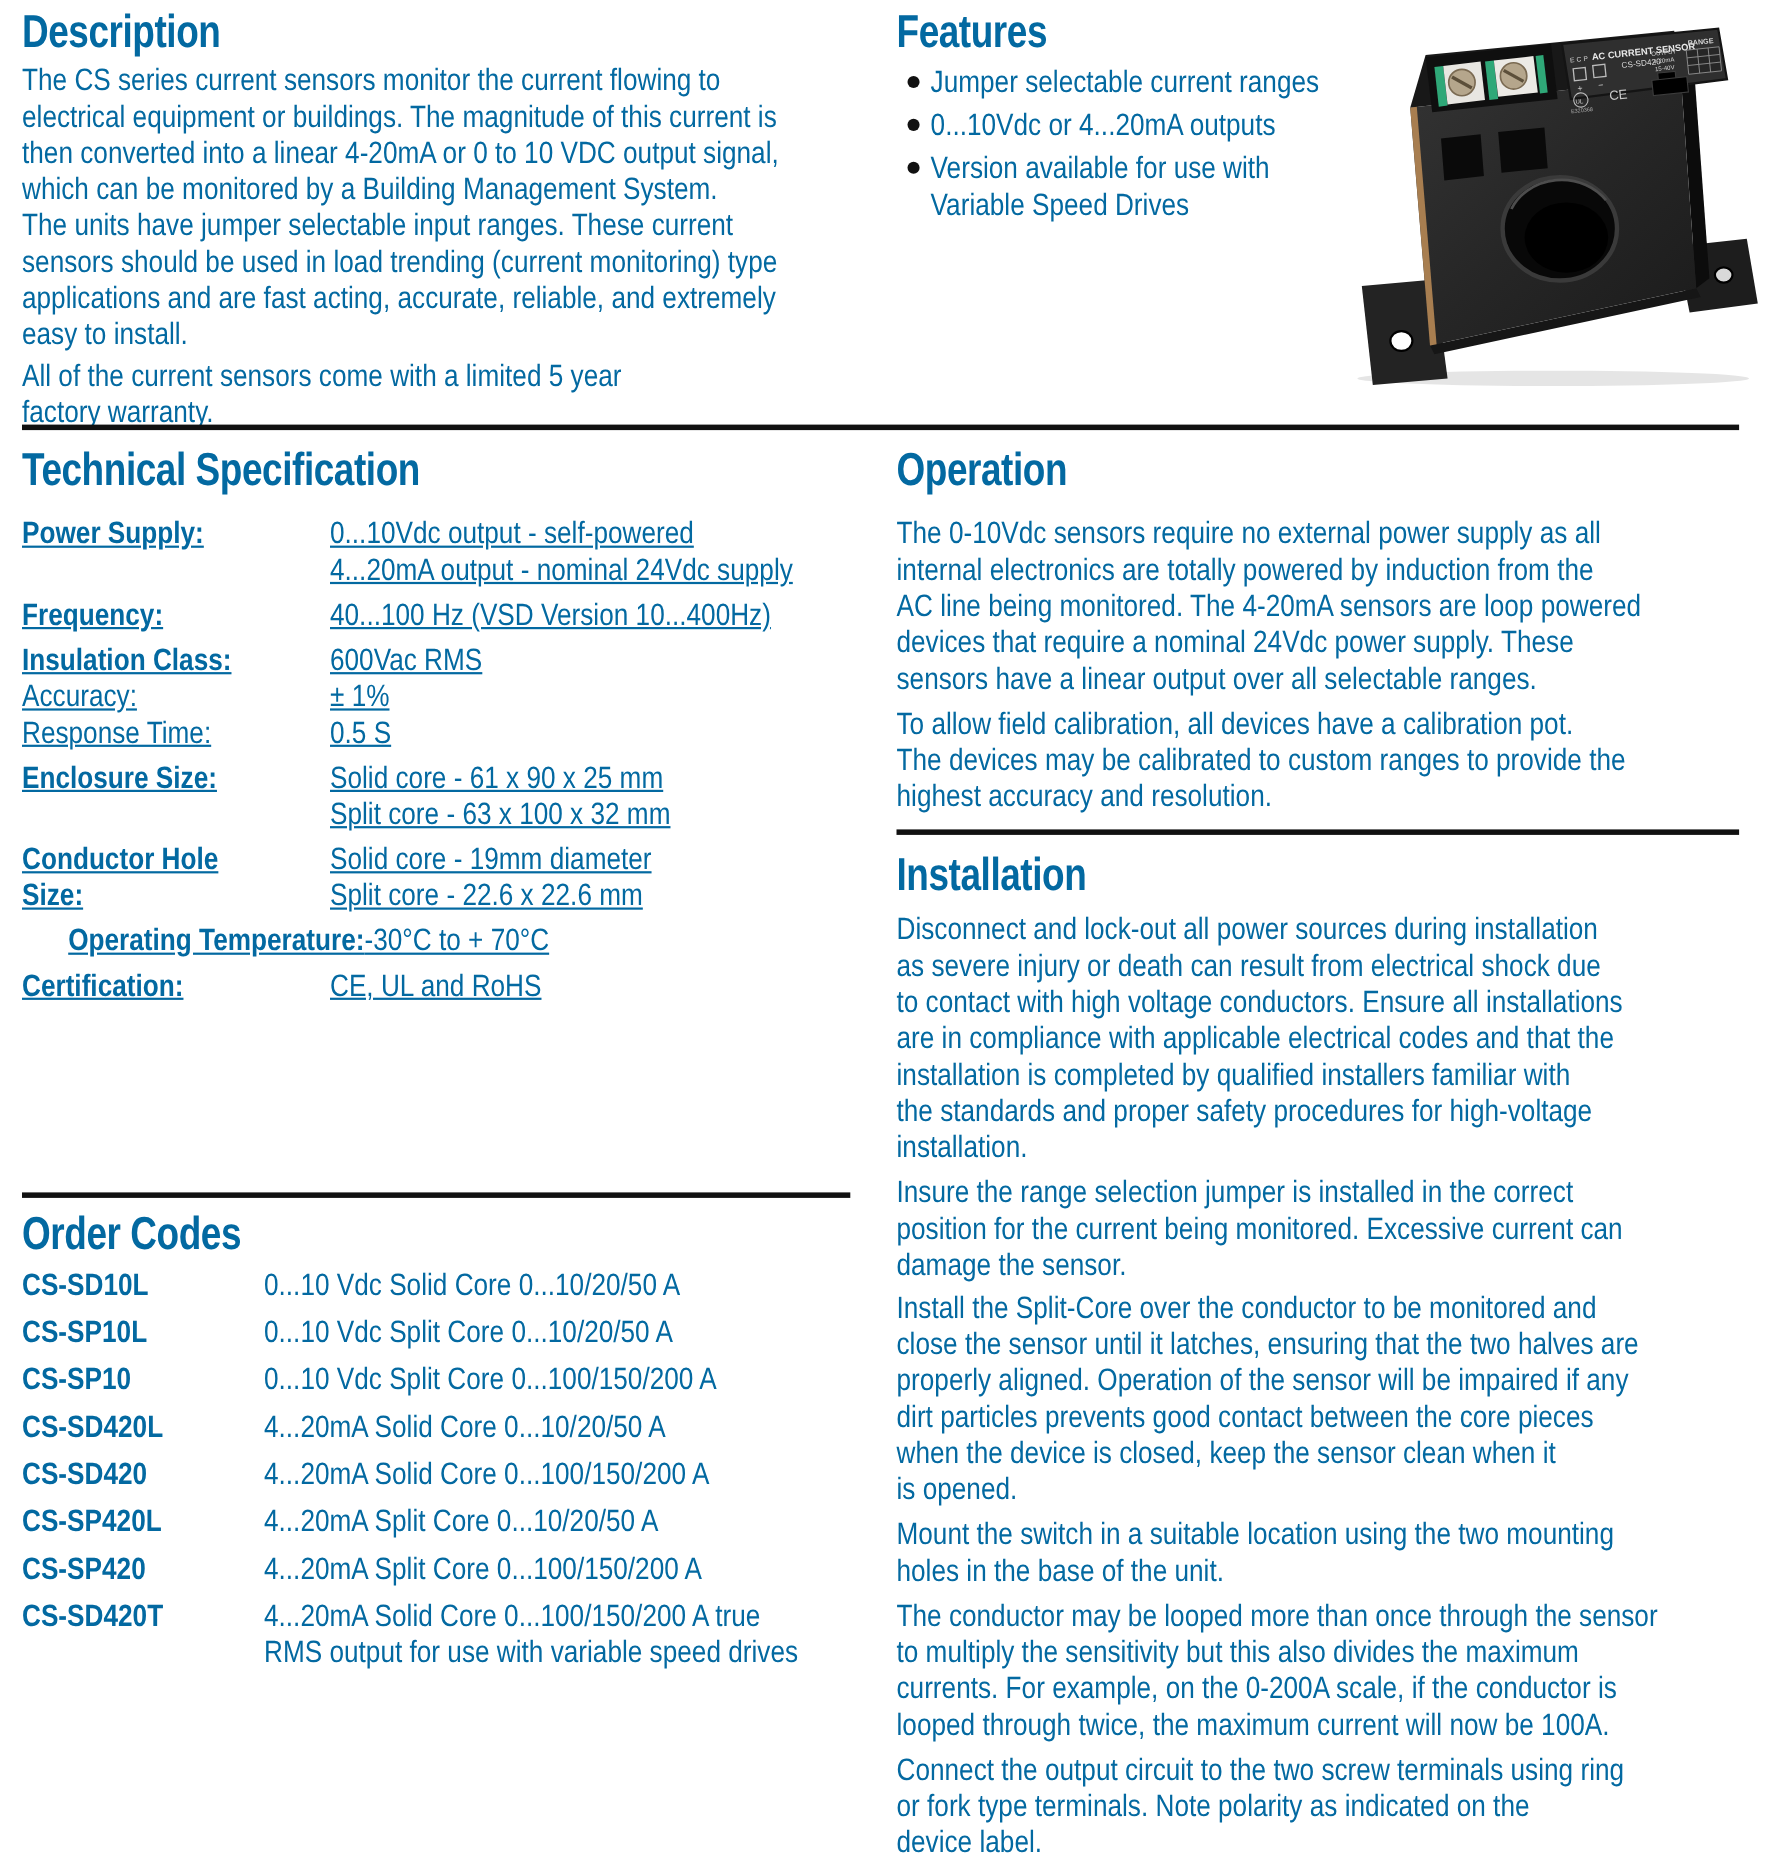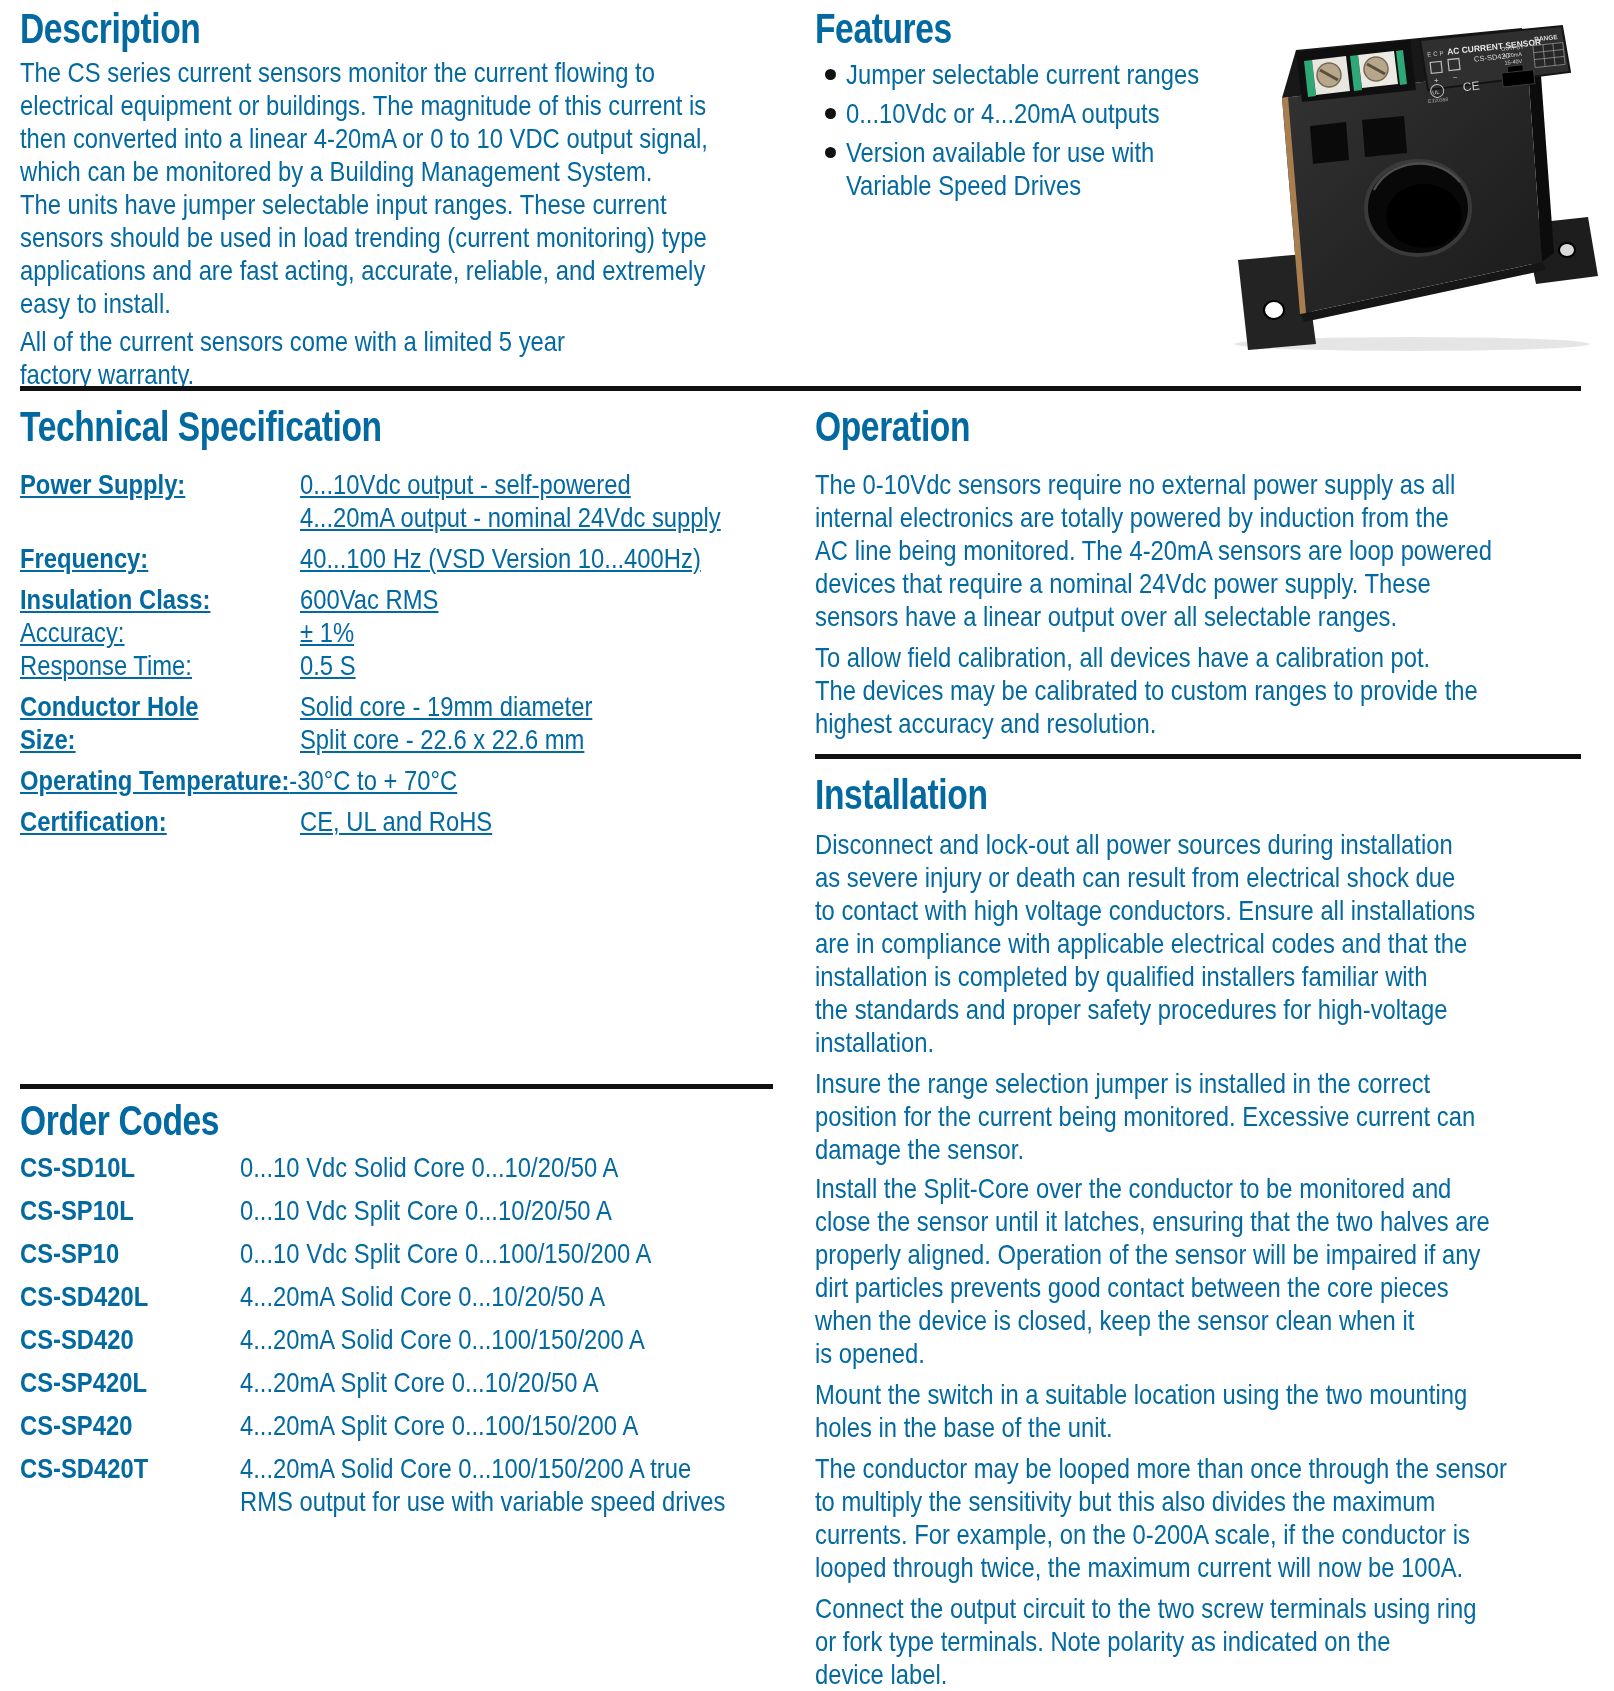--- a/index.html
+++ b/index.html
@@ -12,21 +12,21 @@
   
   .para{font-size:28px;line-height:33px;transform:scaleX(.85);transform-origin:0 0;
         white-space:pre-line;width:940px;}
   .rule{position:absolute;height:5px;background:#111;}
   
   .spec{width:900px;text-decoration:underline;}
   .spec-row{display:grid;grid-template-columns:280px 1fr;font-size:28px;line-height:33px;margin-bottom:8px;}
   .spec-row .cell{transform:scaleX(.85);transform-origin:0 0;white-space:pre-line;}
   .spec-row.tight{margin-bottom:0;}
   .b{font-weight:bold;}
-  .inline-row{font-size:28px;line-height:33px;margin-bottom:8px;}
+  .inline-row{font-size:28px;line-height:33px;margin-bottom:8px;margin-left:42px;}
   .inline-wrap{display:block;transform:scaleX(.85);transform-origin:0 0;white-space:nowrap;}
   
   .order{width:900px;}
   .order-row{display:grid;grid-template-columns:220px 1fr;font-size:28px;line-height:33px;margin-bottom:10px;}
   .order-row .cell{transform:scaleX(.85);transform-origin:0 0;white-space:pre-line;}
   
   ul.features{list-style:none;margin:0;padding:0;width:940px;}
   ul.features li{position:relative;padding-left:31px;margin-bottom:6px;font-size:28px;line-height:33px;}
   ul.features li .dot{position:absolute;left:10px;top:11px;width:11px;height:11px;border-radius:50%;background:#111;}
   ul.features li .txt{display:inline-block;transform:scaleX(.85);transform-origin:0 0;white-space:pre-line;}
@@ -67,20 +67,25 @@
         <span class="cell b">Insulation Class:</span>
         <span class="cell">600Vac RMS</span>
       </div>
       <div class="spec-row tight">
         <span class="cell">Accuracy:</span>
         <span class="cell">± 1%</span>
       </div>
       <div class="spec-row">
         <span class="cell">Response Time:</span>
         <span class="cell">0.5 S</span>
+      </div>
+      <div class="spec-row">
+        <span class="cell b">Enclosure Size:</span>
+        <span class="cell">Solid core - 61 x 90 x 25 mm
+Split core - 63 x 100 x 32 mm</span>
       </div>
       <div class="spec-row">
         <span class="cell b">Conductor Hole Size:</span>
         <span class="cell">Solid core - 19mm diameter
 Split core - 22.6 x 22.6 mm</span>
       </div>
       <div class="inline-row">
         <span class="inline-wrap"><b class="b">Operating Temperature:</b><span>-30°C to + 70°C</span></span>
       </div>
       <div class="spec-row">

